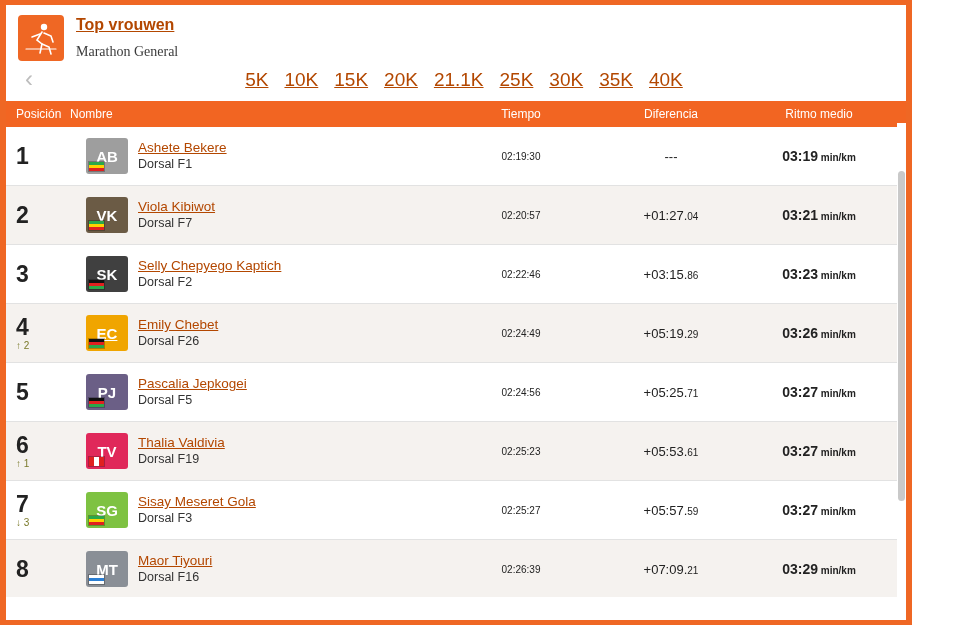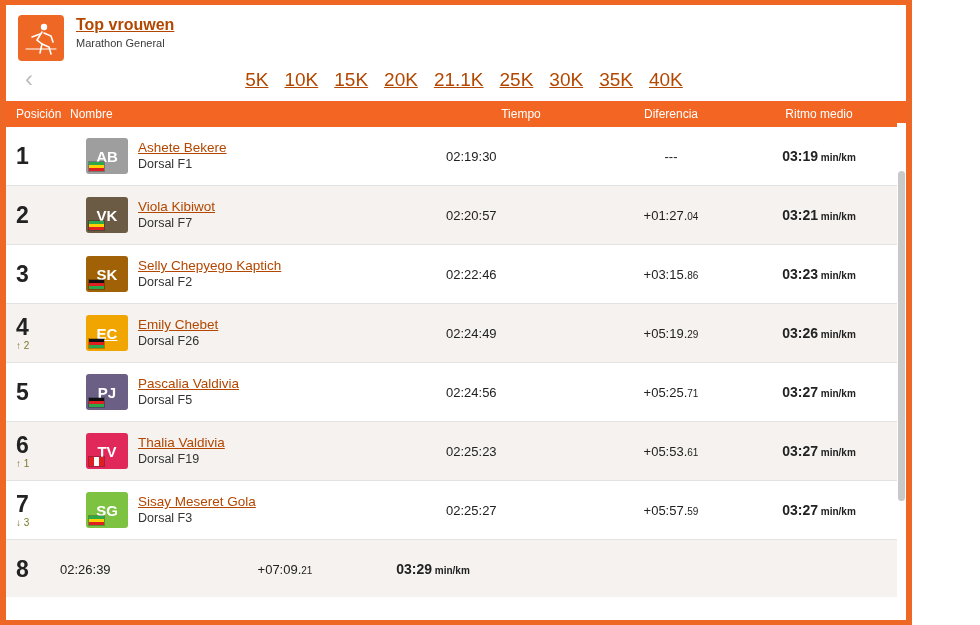--- a/index.html
+++ b/index.html
@@ -41,24 +41,25 @@
   .titles { padding-top: 1px; }
   .race-title {
     font-size: 16px;
     font-weight: bold;
     color: #b34700;
     text-decoration: underline;
     line-height: 18px;
     cursor: pointer;
   }
   .race-sub {
-    font-size: 11px;
+    font-size: 14px;
     color: #3b3b3b;
     line-height: 17px;
-    margin-top: 1px;
+    margin-top: 9px;
+    font-family: Liberation Serif, serif;
   }
   .race-note {
     font-size: 11px;
     font-style: italic;
     color: #555;
     margin-top: 4px;
   }
 
   
   .splitbar {
@@ -187,21 +188,22 @@
     cursor: pointer;
   }
   .runner-bib {
     font-size: 12.5px;
     color: #333;
     line-height: 16px;
   }
 
   .c-time {
     width: 150px;
-    font-size: 13px;
+    text-align: center;
+    font-size: 10px;
     color: #222;
   }
   .c-diff {
     width: 150px;
     text-align: center;
     font-size: 13px;
     color: #222;
   }
   .c-diff .dec { font-size: 10px; }
   .c-pace {
@@ -313,21 +315,21 @@
         </div>
         <div class="c-time">02:20:57</div>
         <div class="c-diff"><span>+01:27.</span><span class="dec">04</span></div>
         <div class="c-pace"><span>03:21</span><span class="unit"> min/km</span></div>
       </div>
       <div class="row">
         <div class="c-pos">
           <div class="pos-num">3</div>
         </div>
         <div class="c-name">
-          <div class="avatar" style="background: #a16207;">SK<div class="flag">
+          <div class="avatar" style="background: #404040;">SK<div class="flag">
               <span style="background: rgb(17, 17, 17);"></span>
               <span style="background: rgb(224, 32, 32);"></span>
               <span style="background: rgb(42, 168, 74);"></span>
             </div></div>
           <div>
             <div class="runner-name">Selly Chepyego Kaptich</div>
             <div class="runner-bib">Dorsal F2</div>
           </div>
         </div>
         <div class="c-time">02:22:46</div>
@@ -358,21 +360,21 @@
         <div class="c-pos">
           <div class="pos-num">5</div>
         </div>
         <div class="c-name">
           <div class="avatar" style="background: rgb(107, 95, 134);">PJ<div class="flag">
               <span style="background: rgb(17, 17, 17);"></span>
               <span style="background: rgb(224, 32, 32);"></span>
               <span style="background: rgb(42, 168, 74);"></span>
             </div></div>
           <div>
-            <div class="runner-name">Pascalia Valdivia</div>
+            <div class="runner-name">Pascalia Jepkogei</div>
             <div class="runner-bib">Dorsal F5</div>
           </div>
         </div>
         <div class="c-time">02:24:56</div>
         <div class="c-diff"><span>+05:25.</span><span class="dec">71</span></div>
         <div class="c-pace"><span>03:27</span><span class="unit"> min/km</span></div>
       </div>
       <div class="row alt">
         <div class="c-pos">
           <div class="pos-num">6</div>
@@ -409,20 +411,31 @@
             <div class="runner-bib">Dorsal F3</div>
           </div>
         </div>
         <div class="c-time">02:25:27</div>
         <div class="c-diff"><span>+05:57.</span><span class="dec">59</span></div>
         <div class="c-pace"><span>03:27</span><span class="unit"> min/km</span></div>
       </div>
       <div class="row alt">
         <div class="c-pos">
           <div class="pos-num">8</div>
+        </div>
+        <div class="c-name">
+          <div class="avatar" style="background: rgb(138, 143, 150);">MT<div class="flag">
+              <span style="background: rgb(255, 255, 255);"></span>
+              <span style="background: rgb(43, 127, 212);"></span>
+              <span style="background: rgb(255, 255, 255);"></span>
+            </div></div>
+          <div>
+            <div class="runner-name">Maor Tiyouri</div>
+            <div class="runner-bib">Dorsal F16</div>
+          </div>
         </div>
         <div class="c-time">02:26:39</div>
         <div class="c-diff"><span>+07:09.</span><span class="dec">21</span></div>
         <div class="c-pace"><span>03:29</span><span class="unit"> min/km</span></div>
       </div>
     </div>
 
   <div class="scrollbar">
     <div class="scrollthumb"></div>
   </div>

